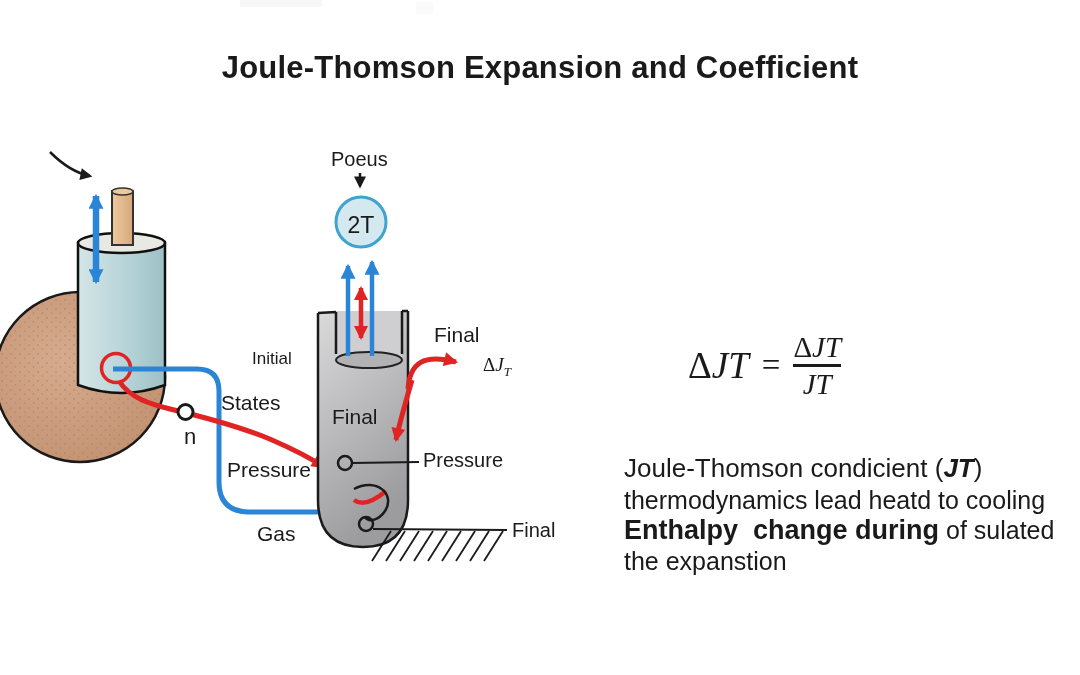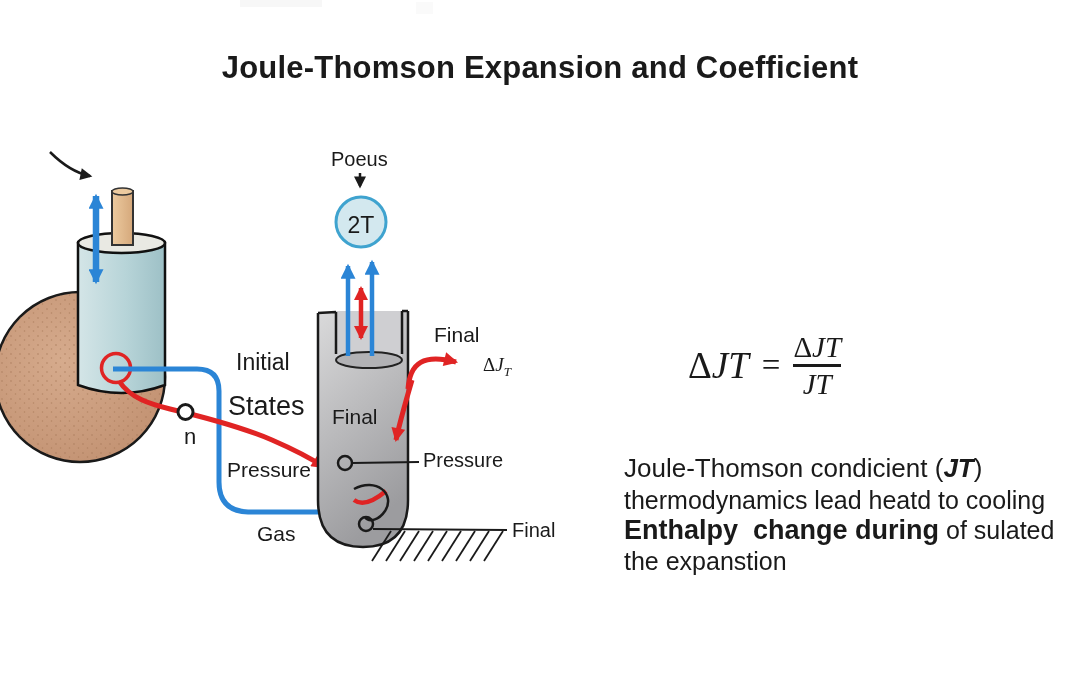--- a/index.html
+++ b/index.html
@@ -4,22 +4,22 @@
 <style>
   html,body{margin:0;padding:0;background:#fff;}
   #canvas{position:relative;width:1080px;height:675px;background:#fff;overflow:hidden;
           font-family:"Liberation Sans",sans-serif;color:var(--black,#1a1a1a);}
   svg{position:absolute;left:0;top:0;}
   .lbl{position:absolute;white-space:nowrap;color:var(--black,#1a1a1a);}
   .title{left:0;top:50px;width:1080px;text-align:center;font-size:31px;font-weight:bold;letter-spacing:.2px;}
   .plug{left:2px;top:123px;font-size:21px;}
   .poeus{left:331px;top:148px;font-size:20px;text-align:center;}
   .twoT{left:336px;top:212px;width:50px;text-align:center;font-size:23px;}
-  .initial{left:236px;top:349px;font-size:23px;}
-  .states{left:228px;top:391px;font-size:27px;}
+  .initial{left:252px;top:349px;font-size:17px;}
+  .states{left:221px;top:391px;font-size:21px;}
   .nlab{left:184px;top:424px;font-size:22px;}
   .pressureL{left:227px;top:458px;font-size:21px;}
   .gas{left:257px;top:522px;font-size:21px;}
   .finalTop{left:434px;top:323px;font-size:21px;}
   .djt{left:483px;top:354px;font-size:19px;font-family:"Liberation Serif",serif;}
   .djt i{font-style:italic;}
   .djt sub{font-size:13px;font-style:italic;}
   .finalMid{left:332px;top:405px;font-size:21px;}
   .pressureR{left:423px;top:449px;font-size:20px;}
   .finalBottom{left:512px;top:519px;font-size:20px;}

